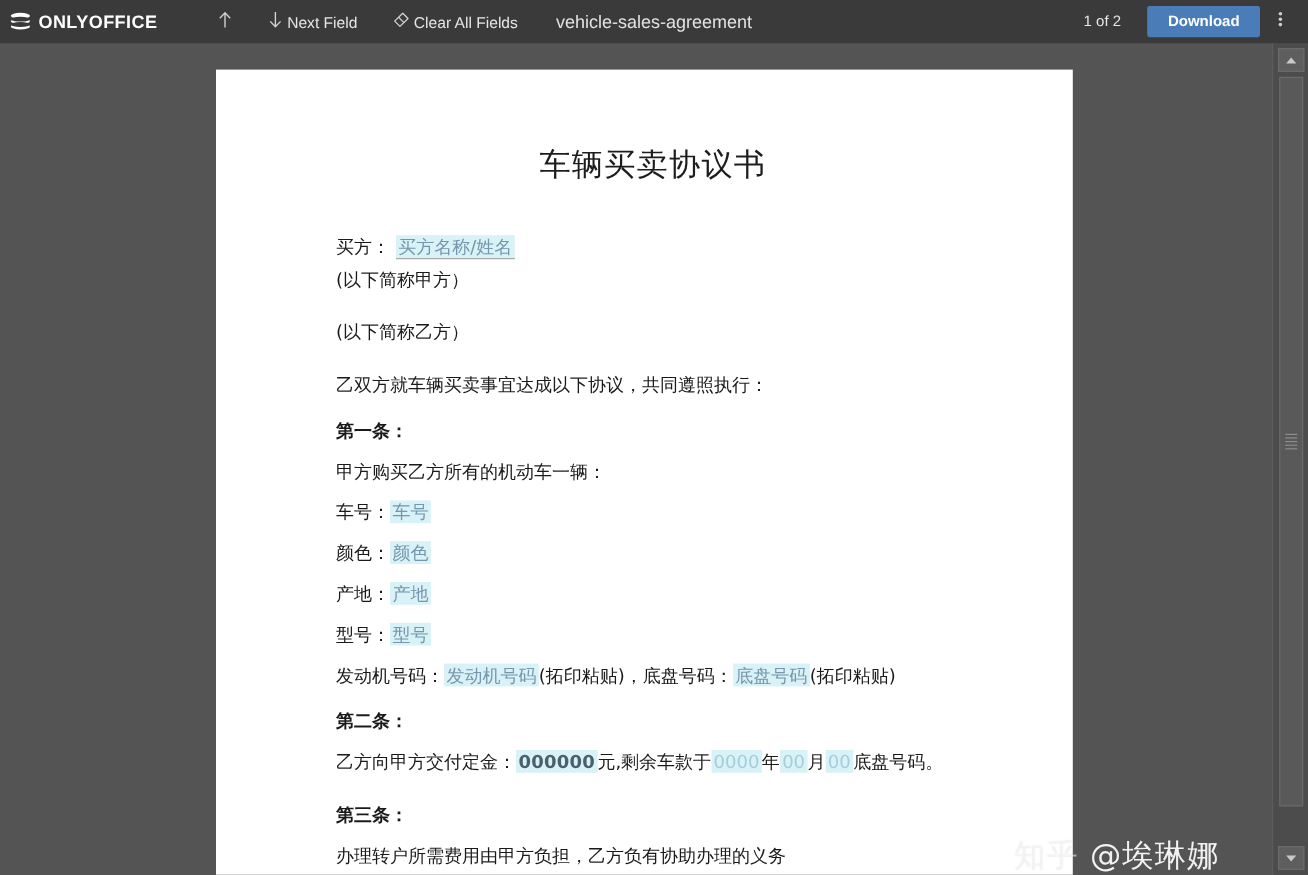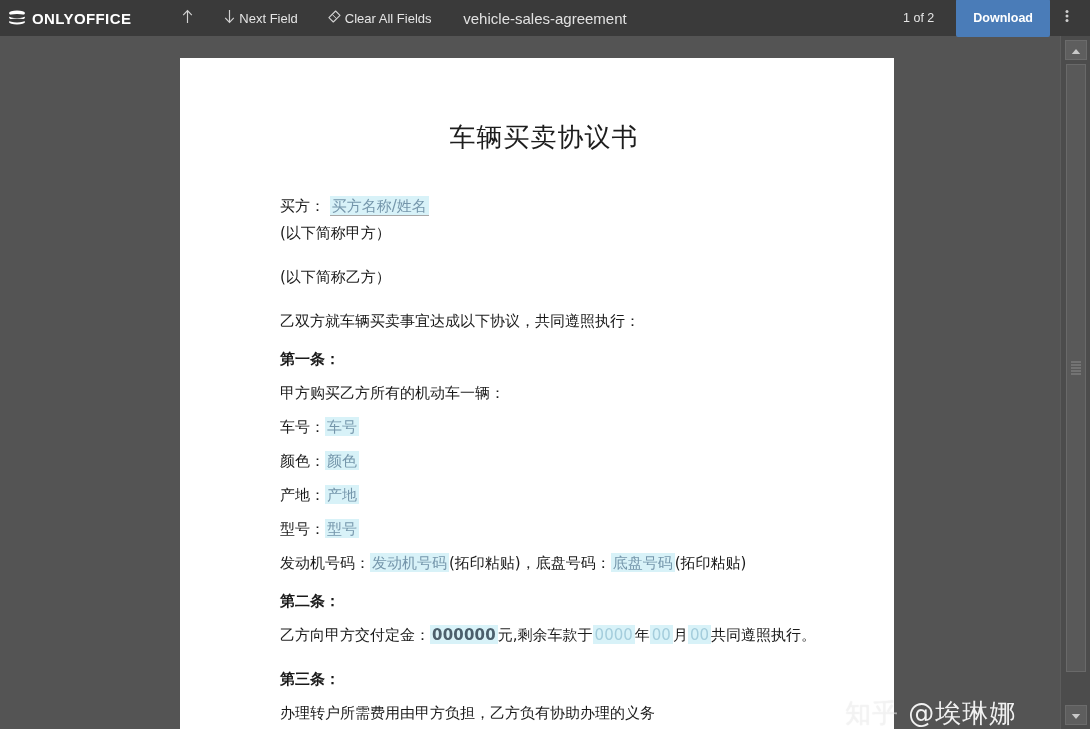--- a/index.html
+++ b/index.html
@@ -77,21 +77,21 @@
     margin-right: 22px;
     white-space: nowrap;
   }
   #download-btn {
     background: #4a7cb8;
     color: #ffffff;
     font-size: 12.5px;
     font-weight: bold;
     border: none;
     border-radius: 2px;
-    height: 38px;
+    height: 26px;
     padding: 0 17px;
     cursor: pointer;
     font-family: inherit;
   }
   #more-btn {
     width: 26px; height: 26px;
     display: flex;
     align-items: center;
     justify-content: center;
     cursor: pointer;
@@ -336,21 +336,21 @@
     <div class="sp-6"></div>
 
     <p class="doc-p"><span>发动机号码：</span><span class="fld">发动机号码</span><span>(拓印粘贴)，</span><span>底盘号码：</span><span class="fld">底盘号码</span><span>(拓印粘贴)</span></p>
 
     <div class="sp-10"></div>
 
     <p class="doc-p bold">第二条：</p>
 
     <div class="sp-6"></div>
 
-    <p class="doc-p"><span>乙方向甲方交付定金：</span><span class="fld dark">000000</span><span>元,剩余车款于</span><span class="fld pale">0000</span><span>年</span><span class="fld pale">00</span><span>月</span><span class="fld pale">00</span><span>共同遵照执行。</span></p>
+    <p class="doc-p"><span>乙方向甲方交付定金：</span><span class="fld dark">000000</span><span>元,剩余车款于</span><span class="fld pale">0000</span><span>年</span><span class="fld pale">00</span><span>月</span><span class="fld pale">00</span><span>底盘号码。</span></p>
 
     <div class="sp-16"></div>
 
     <p class="doc-p bold">第三条：</p>
 
     <div class="sp-6"></div>
 
     <p class="doc-p">办理转户所需费用由甲方负担，乙方负有协助办理的义务</p>
 
   </div>

